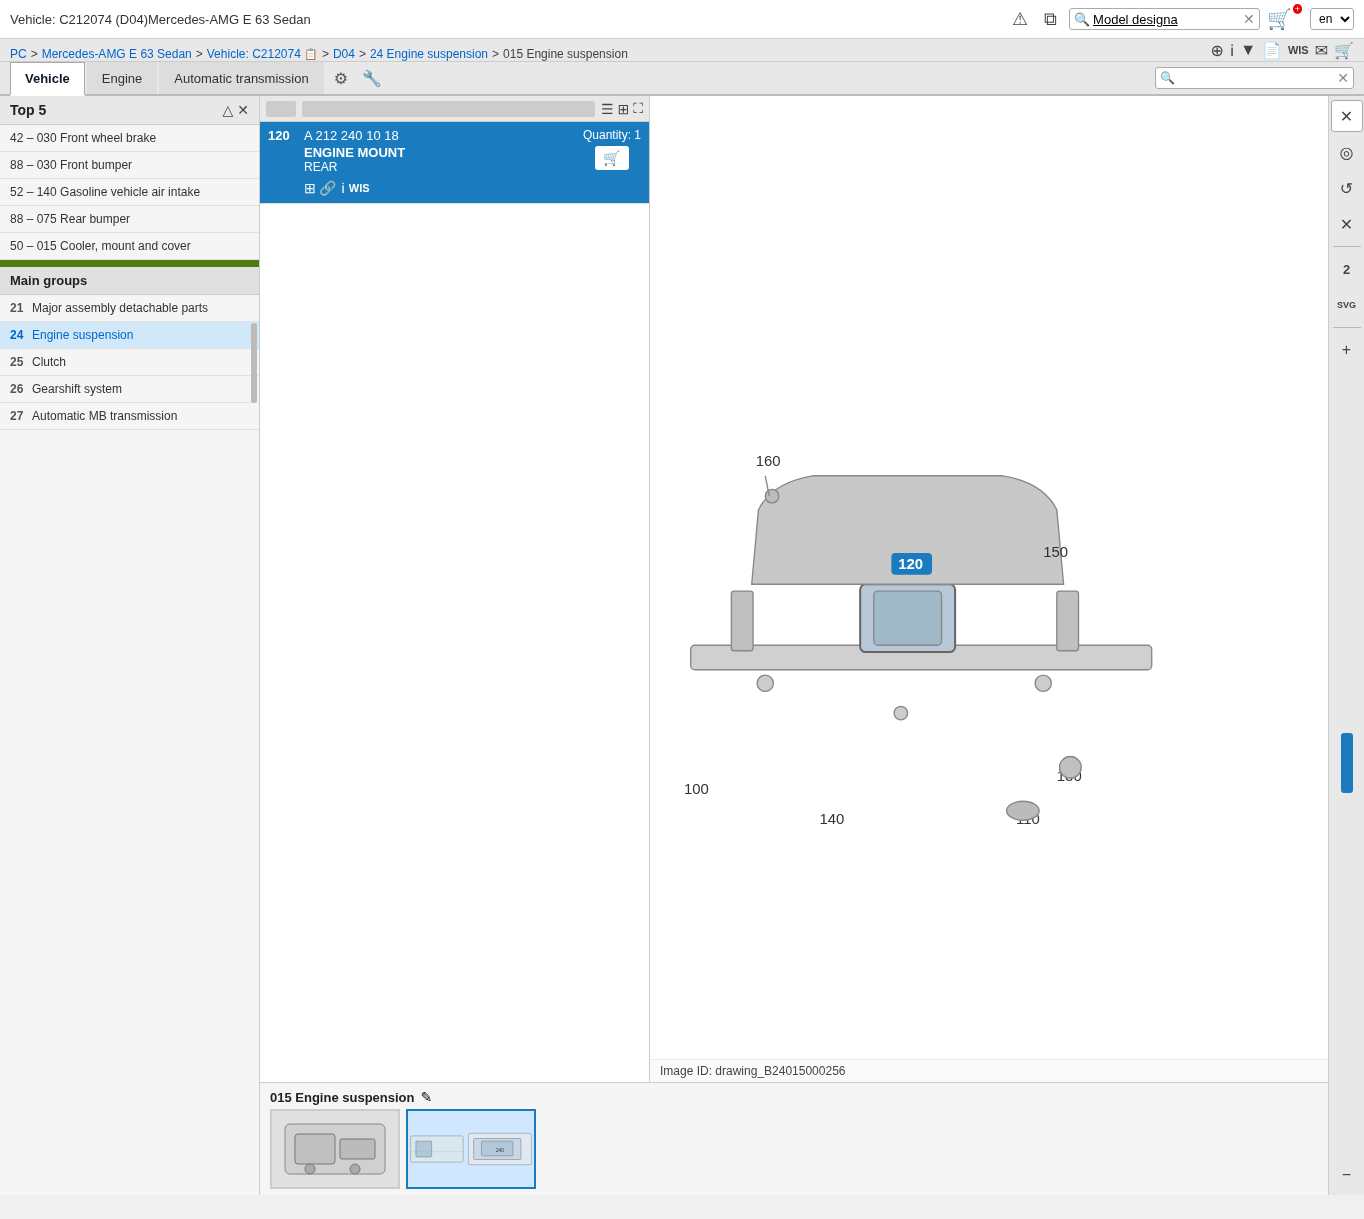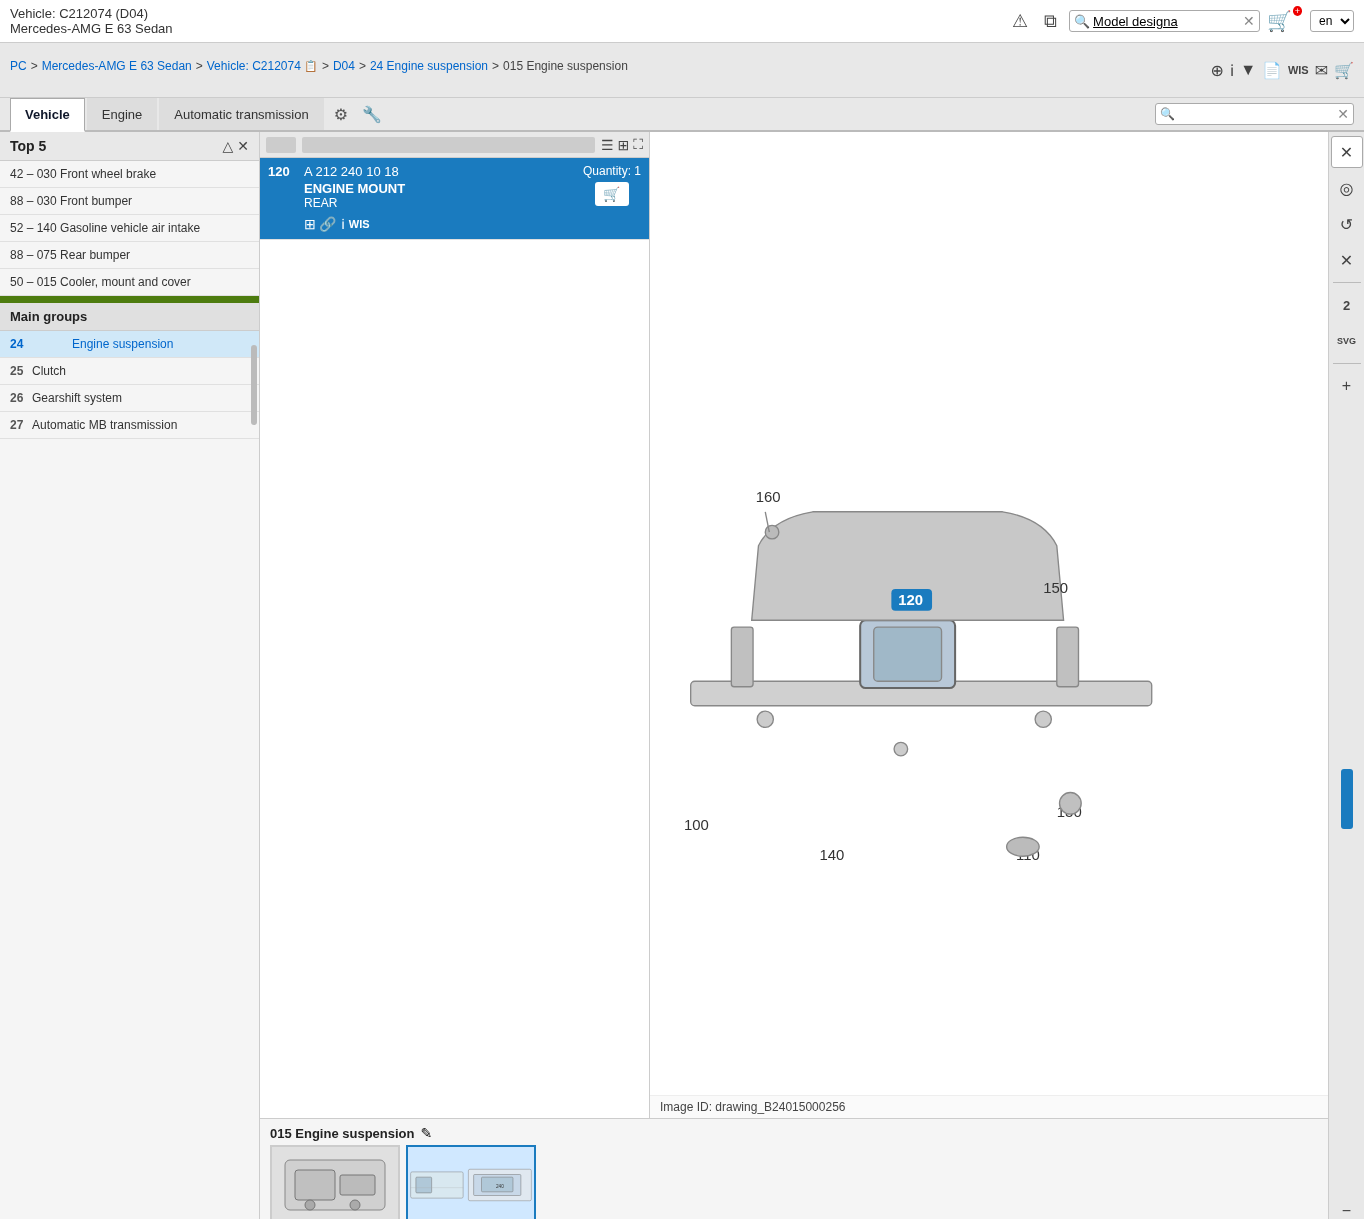--- a/index.html
+++ b/index.html
@@ -7,21 +7,21 @@
 
     
     .header {
       background: #fff;
       border-bottom: 1px solid #ccc;
       padding: 6px 10px;
       display: flex;
       align-items: center;
       justify-content: space-between;
     }
-    .header-left { display: flex; flex-direction: column; }
+    .header-left { display: flex; flex-direction: row; }
     .header-vehicle { font-size: 13px; color: #333; }
     .header-right { display: flex; align-items: center; gap: 8px; }
     .header-icon-btn {
       background: none; border: none; cursor: pointer; font-size: 18px; color: #444;
       display: flex; align-items: center; justify-content: center; padding: 2px 4px;
     }
     .search-box-header {
       display: flex; align-items: center; border: 1px solid #aaa; border-radius: 3px;
       background: #fff; padding: 2px 4px;
     }
@@ -36,23 +36,23 @@
       background: #fff; cursor: pointer;
     }
     .cart-btn {
       background: none; border: none; cursor: pointer; font-size: 20px; color: #444; position: relative;
     }
 
     
     .breadcrumb {
       background: #e8e8e8;
       border-bottom: 1px solid #ccc;
-      padding: 16px 10px;
-      display: flex;
-      align-items: flex-start;
+      padding: 0 10px;
+      display: flex;
+      align-items: flex-end;
       gap: 4px;
       font-size: 12px;
       color: #0066cc;
     }
     .breadcrumb span { color: #444; }
     .breadcrumb a { color: #0066cc; cursor: pointer; text-decoration: none; }
     .breadcrumb-sep { color: #666; }
     .breadcrumb-actions {
       margin-left: auto;
       display: flex;
@@ -389,23 +389,27 @@
       <div class="top5-item">42 – 030 Front wheel brake</div>
       <div class="top5-item">88 – 030 Front bumper</div>
       <div class="top5-item">52 – 140 Gasoline vehicle air intake</div>
       <div class="top5-item">88 – 075 Rear bumper</div>
       <div class="top5-item">50 – 015 Cooler, mount and cover</div>
     </div>
     <div class="main-groups-header">
       <span>Main groups</span>
     </div>
     <div style="position:relative;">
+      <div class="group-item">
+        <span class="group-num">21</span>
+        <span>Major assembly detachable parts</span>
+      </div>
       <div class="group-item active">
         <span class="group-num">24</span>
-        <span style="color:#0066cc;margin-left:40px;">Engine suspension</span>
+        <span style="color:#0066cc;">Engine suspension</span>
       </div>
       <div class="group-item">
         <span class="group-num">25</span>
         <span>Clutch</span>
       </div>
       <div class="group-item">
         <span class="group-num">26</span>
         <span>Gearshift system</span>
       </div>
       <div class="group-item">

